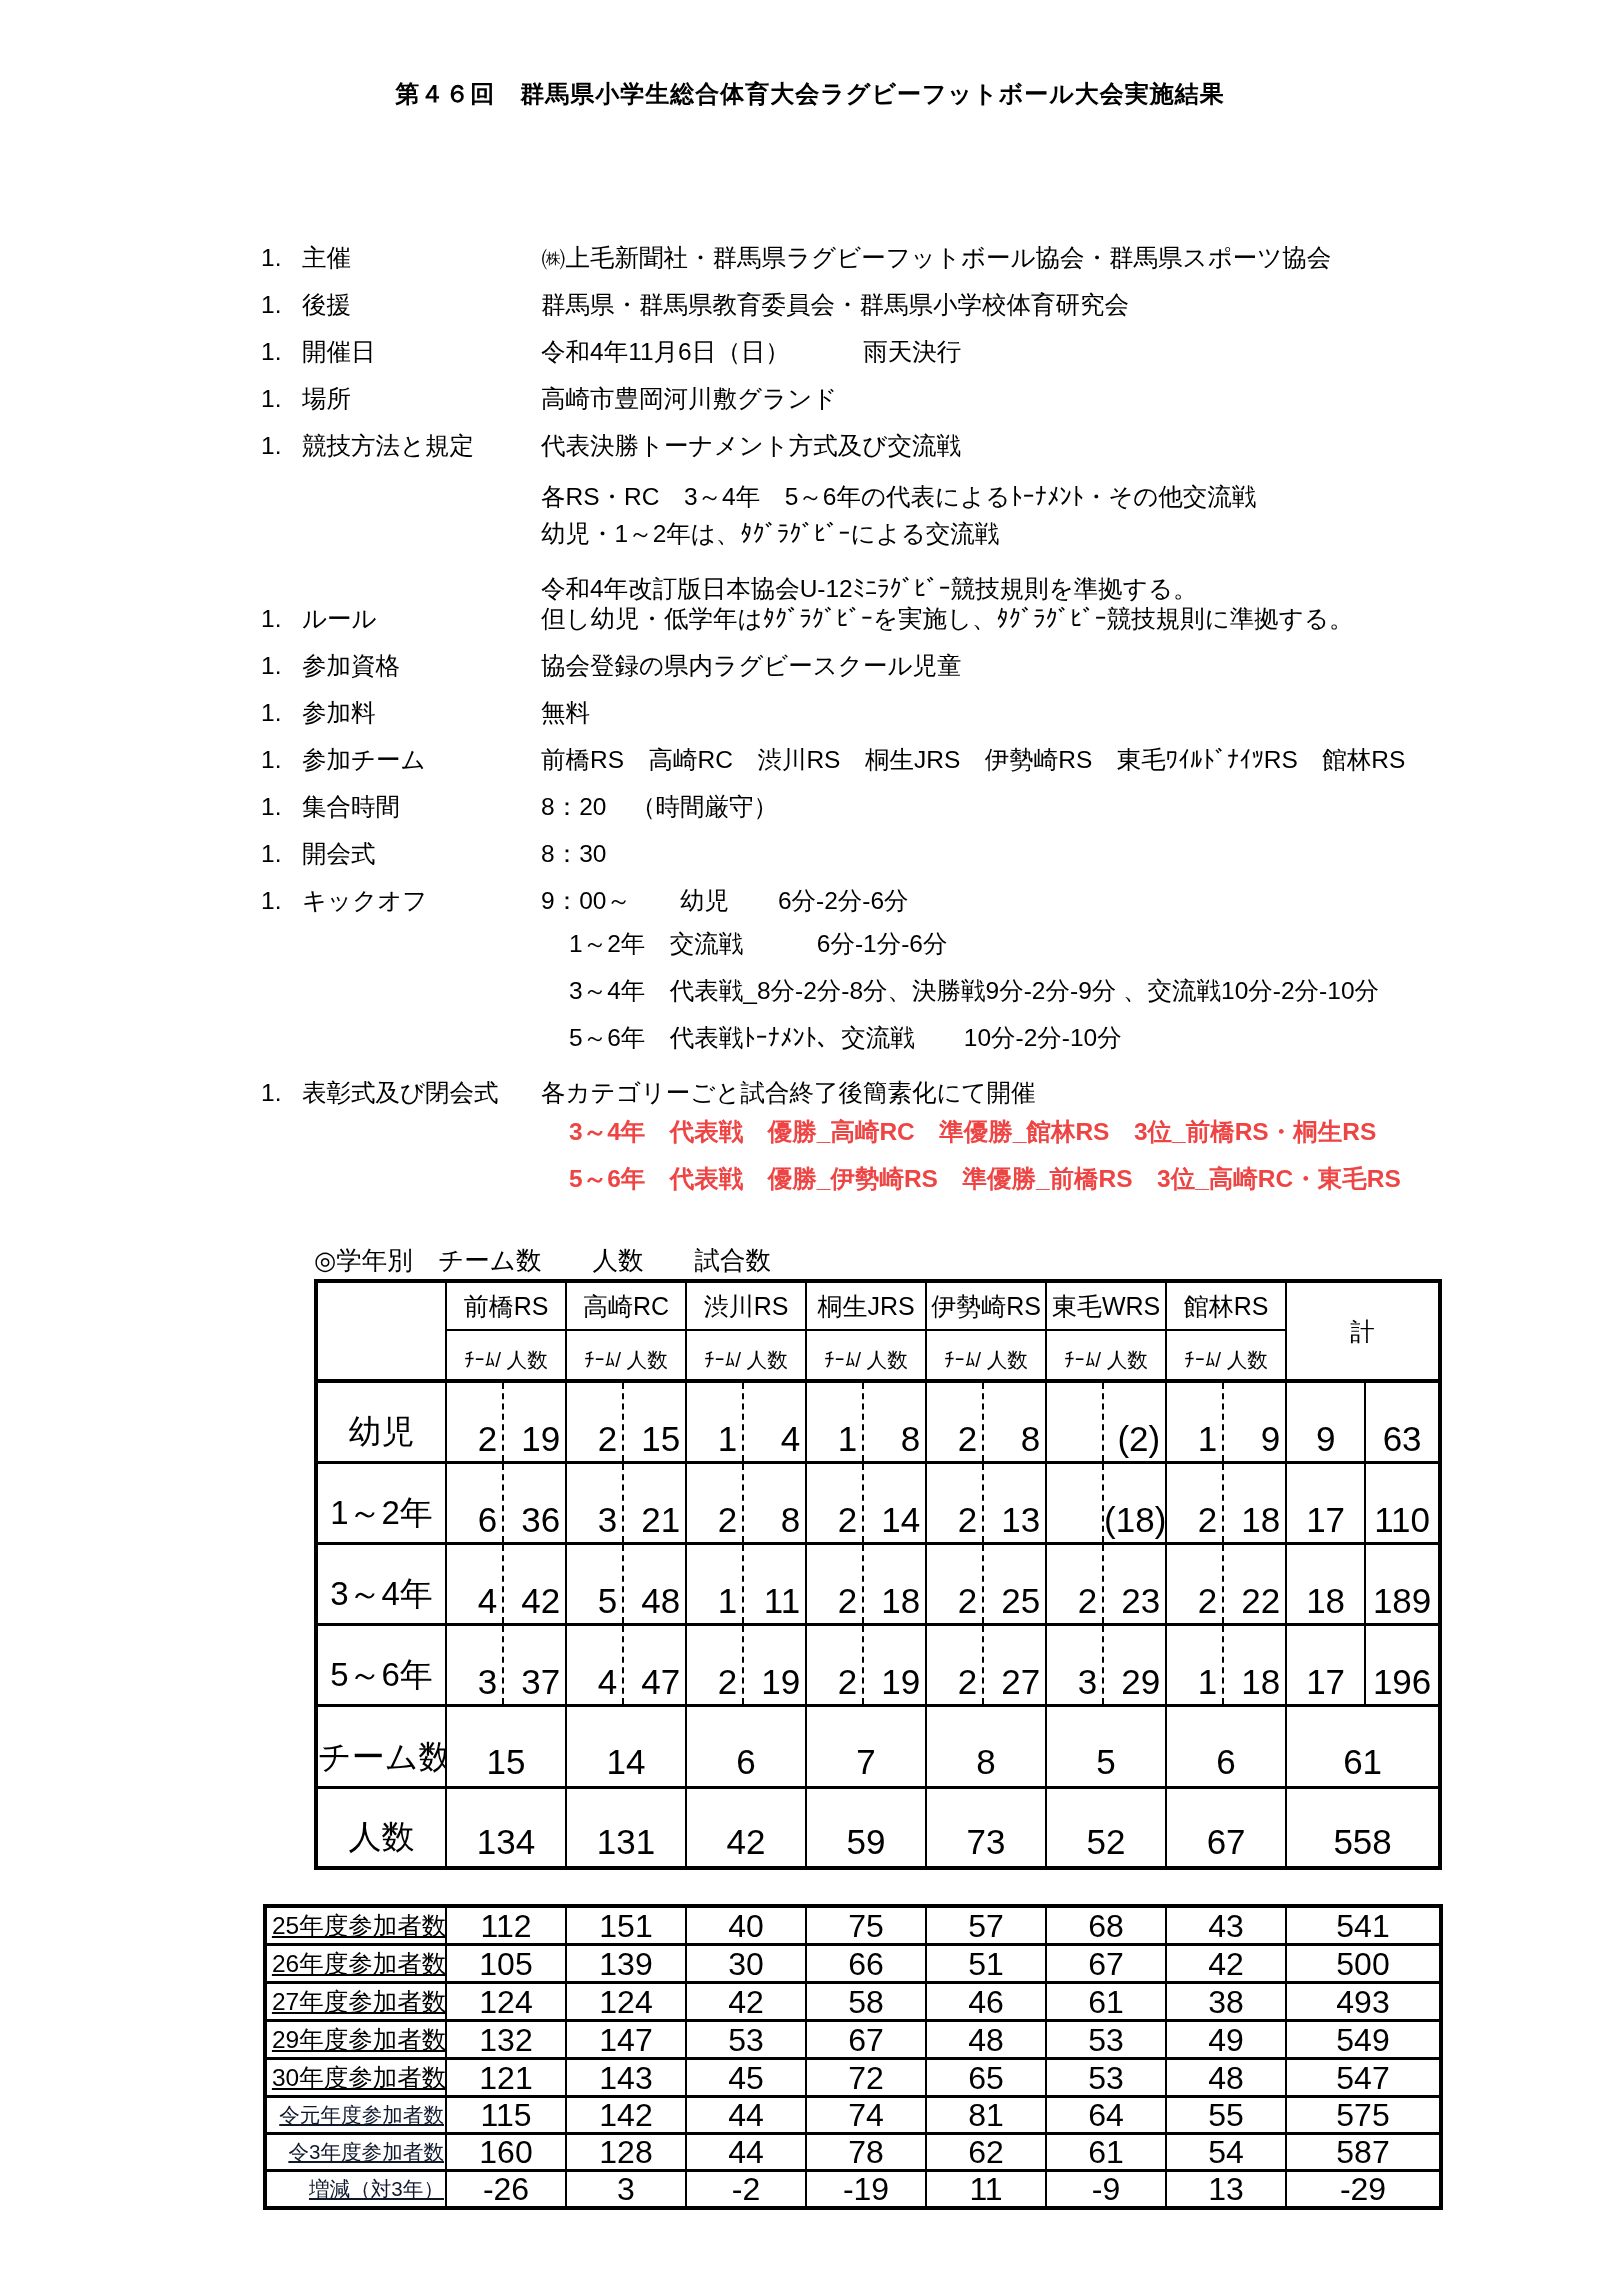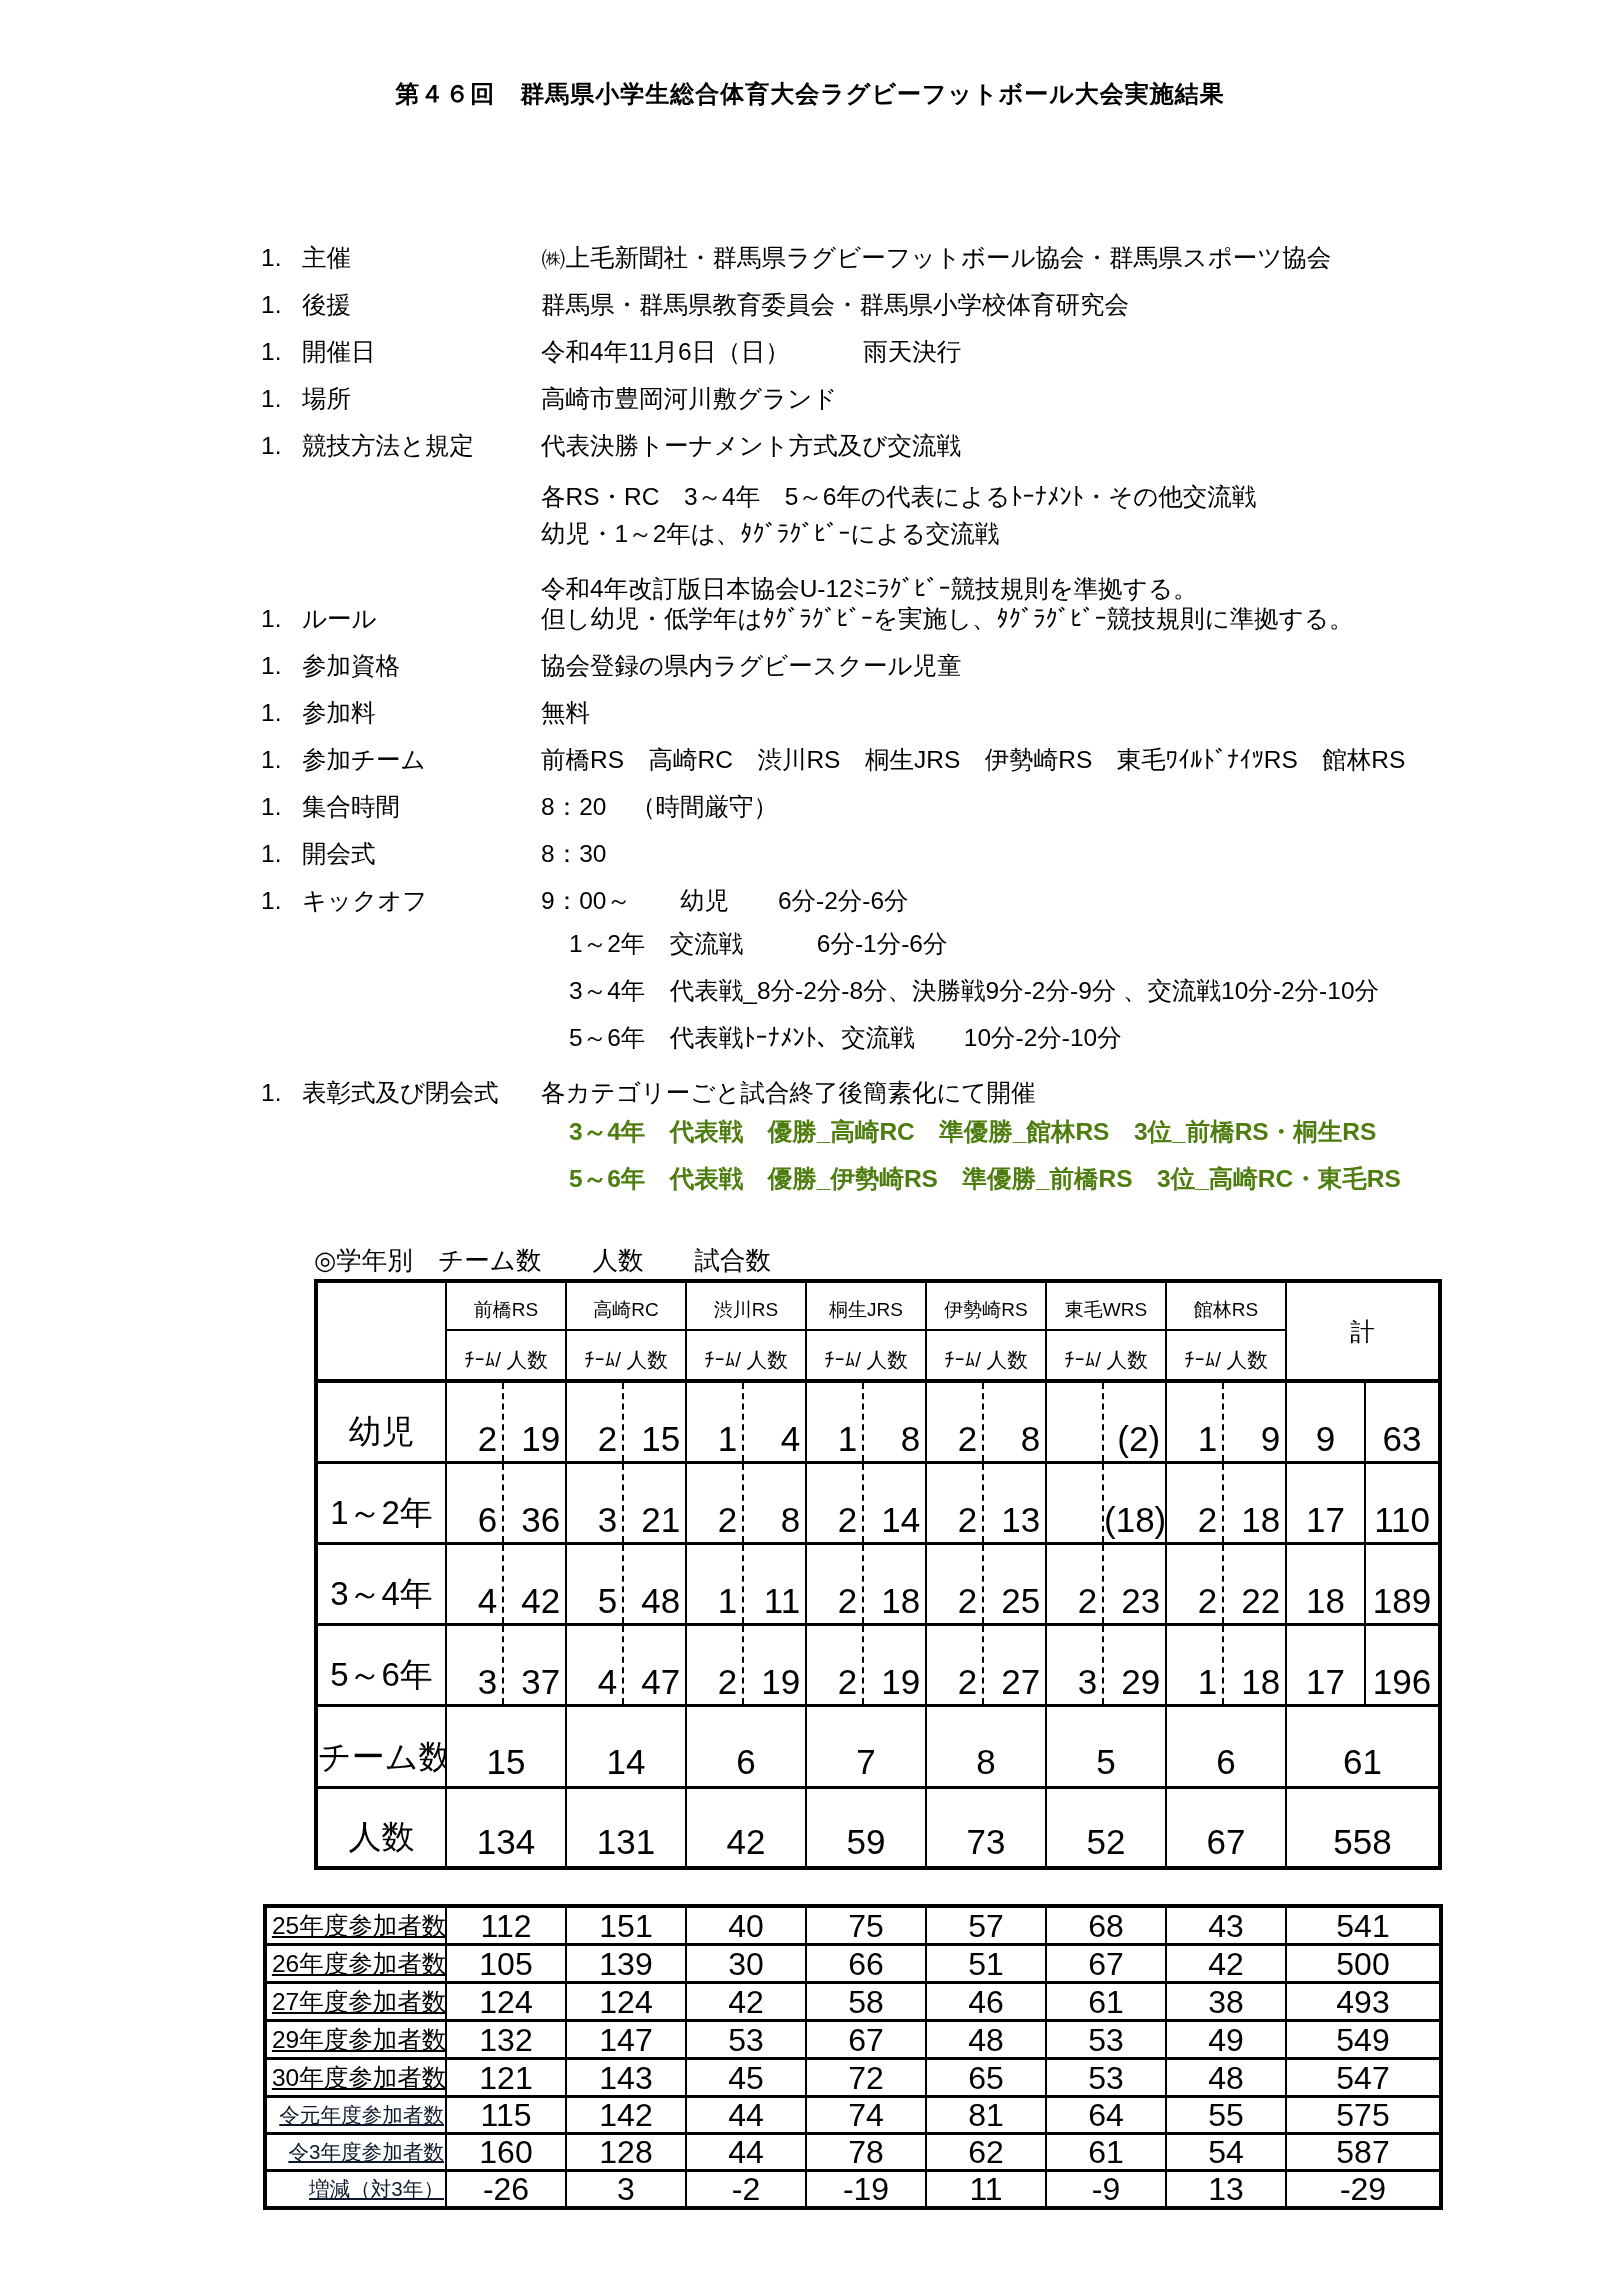--- a/index.html
+++ b/index.html
@@ -6,27 +6,27 @@
   .page{position:relative;width:1620px;height:2293px;background:#ffffff;
         font-family:"Liberation Sans","DejaVu Sans",sans-serif;color:#000;overflow:hidden;}
   .doc-title{position:absolute;top:78px;left:0;width:1620px;text-align:center;
              font-size:24px;font-weight:bold;letter-spacing:1px;white-space:pre;}
   
   .iline{position:absolute;left:261px;display:flex;font-size:24.5px;line-height:29px;white-space:pre;}
   .no{width:41px;flex:none;}
   .lb{width:239px;flex:none;}
   .vl{flex:none;}
   .ind{margin-left:28px;}
-  .red{color:#4d7c0f;font-weight:bold;}
+  .red{color:#ef4444;font-weight:bold;}
   
   .tbl-heading{position:absolute;left:314px;top:1243px;font-size:25.5px;white-space:pre;}
   table{border-collapse:collapse;table-layout:fixed;}
   #roster{position:absolute;left:314px;top:1279px;width:1122px;border:4.9px solid #000;}
   #roster td{border:2.9px solid #000;overflow:hidden;white-space:pre;}
-  #roster .sch{text-align:center;vertical-align:bottom;font-size:19px;padding:0 0 5.9px 0;border-bottom:2.9px solid #000;}
+  #roster .sch{text-align:center;vertical-align:bottom;font-size:25px;padding:0 0 5.9px 0;border-bottom:2.9px solid #000;}
   #roster .corner{border-bottom:4.9px solid #000;}
   #roster .sub{text-align:center;vertical-align:bottom;font-size:20.6px;padding:0 0 4.9px 0;border-bottom:4.9px solid #000;}
   #roster .tot-h{text-align:center;vertical-align:middle;font-size:24.5px;border-bottom:4.9px solid #000;}
   #roster tr.gr td,#roster tr.sr td{border-top-width:3.9px;border-bottom-width:3.9px;}
   #roster .gl{text-align:center;vertical-align:bottom;font-size:33px;padding:0 0 5.9px 0;}
   #roster .tm{border-right:2.9px dashed #000;text-align:right;vertical-align:bottom;
               font-size:35px;padding:0 4.9px 2px 0;}
   #roster .nm{border-left:2.9px dashed #000;text-align:right;vertical-align:bottom;
               font-size:35px;padding:0 4.9px 2px 0;}
   #roster .ts{border-right:2.9px solid #000;text-align:center;padding:0 0 2px 0;

